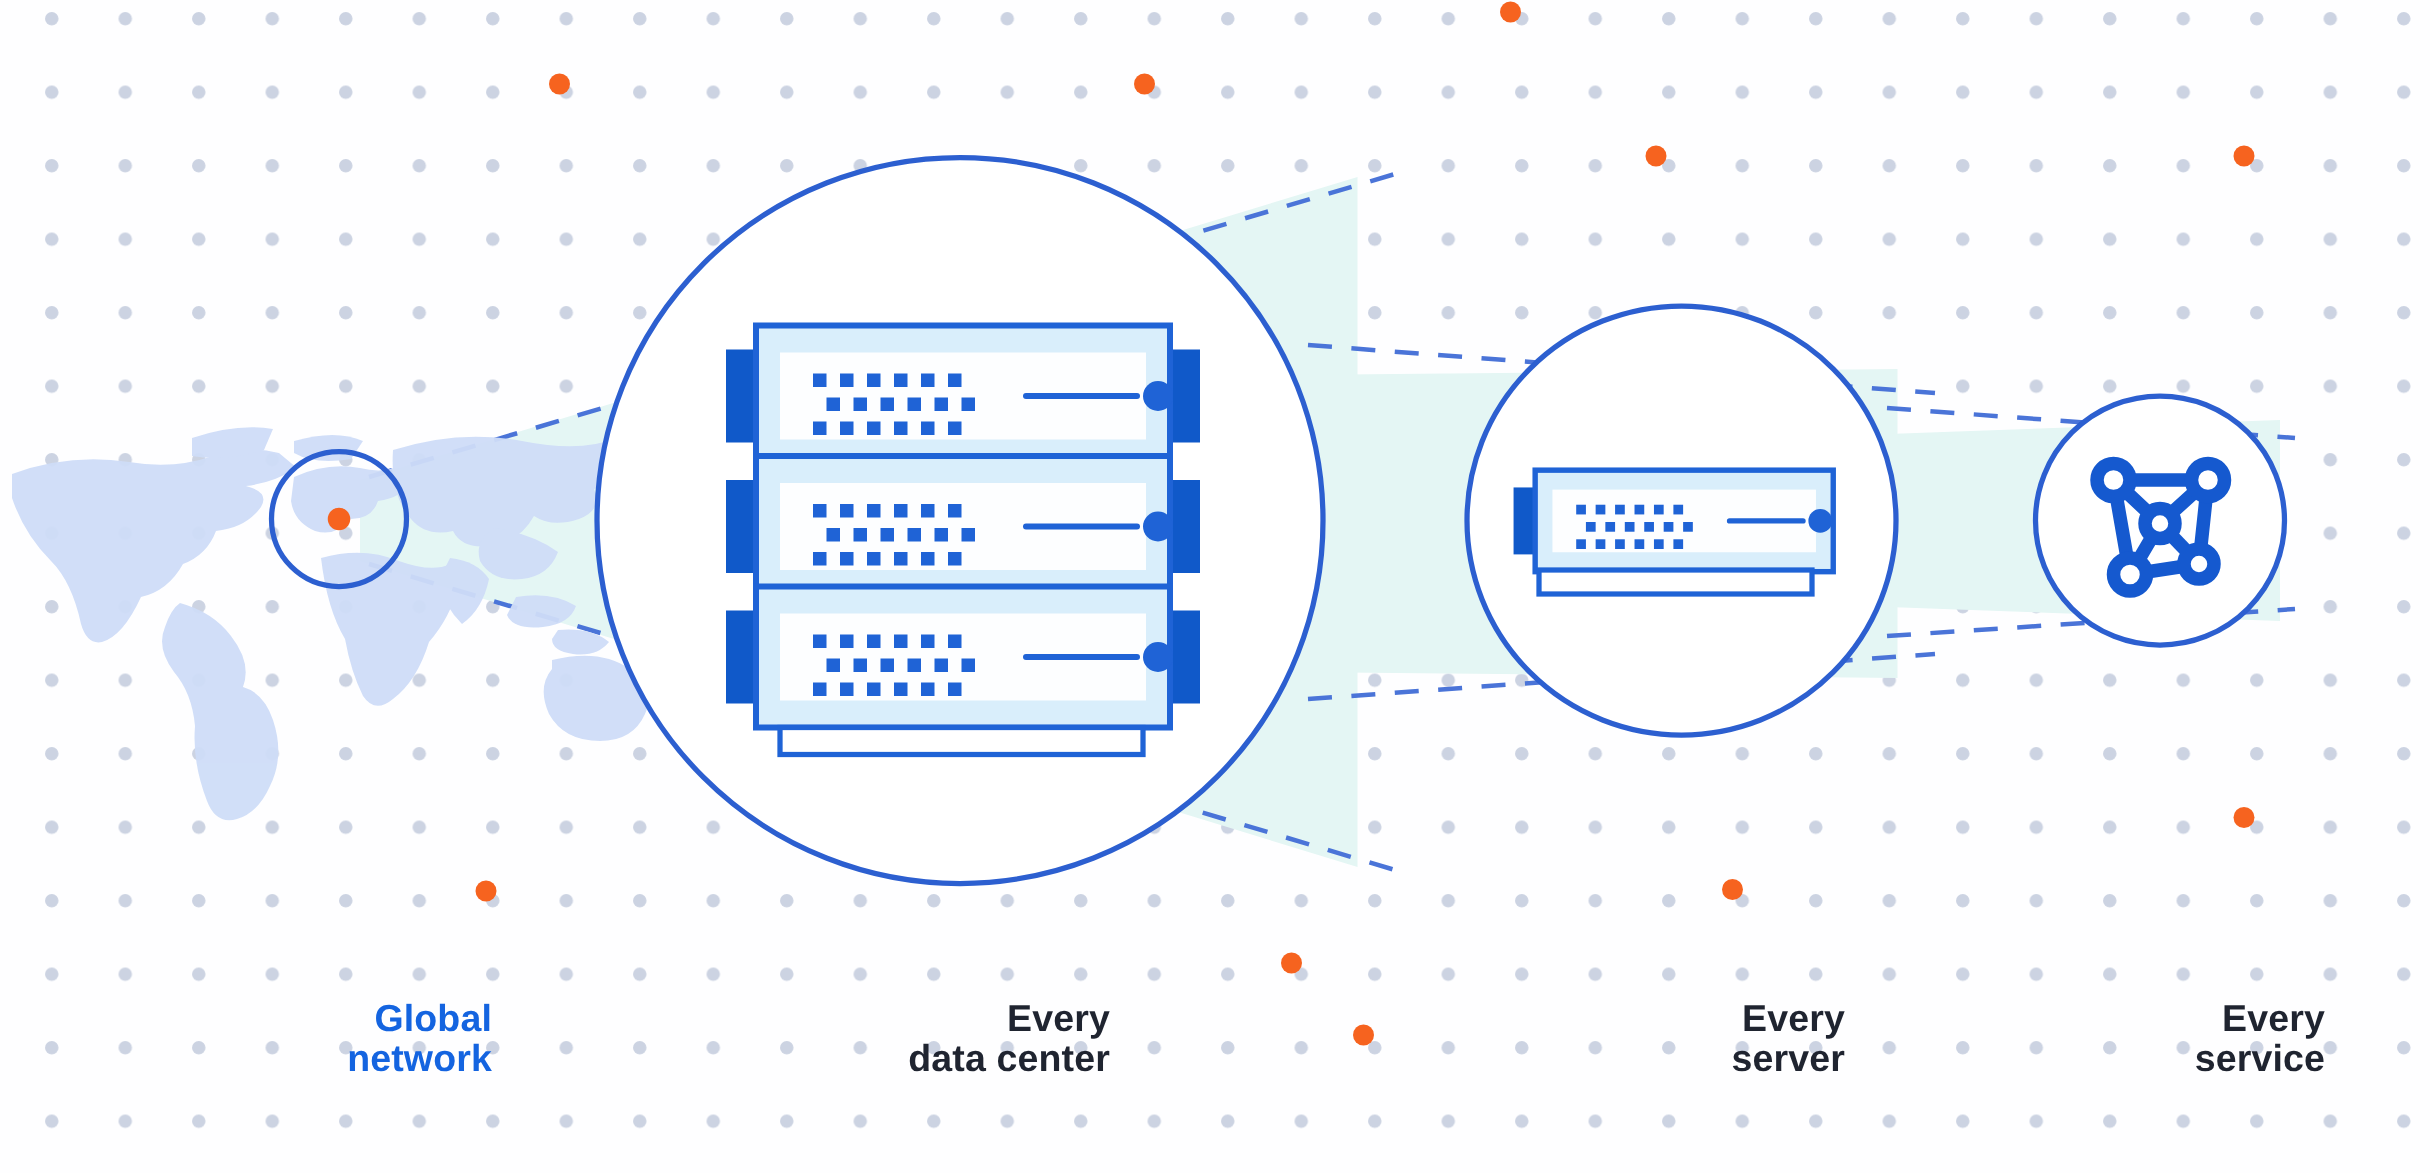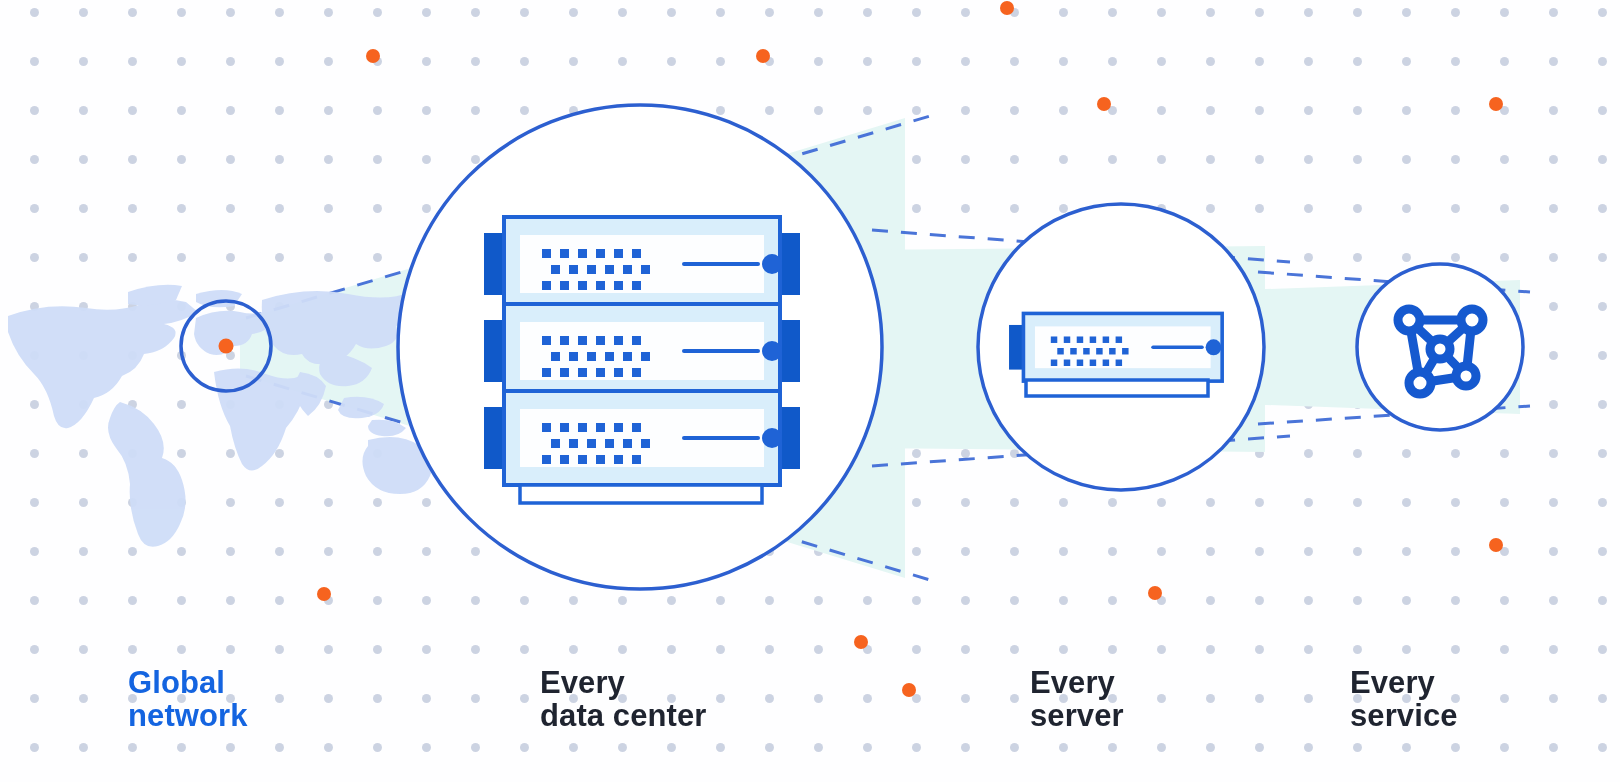--- a/index.html
+++ b/index.html
@@ -11,22 +11,22 @@
   #stage{
     position:relative;
     width:1620px;
     height:782px;
     overflow:hidden;
     background:#fefeff;
   }
   #scene{position:absolute;inset:0;width:1620px;height:782px;}
   .label{
     position:absolute;
-    text-align:left;
-    font-size:31px;
+    text-align:right;
+    font-size:25px;
     line-height:1.08;
     font-weight:700;
     color:#1f2430;
     letter-spacing:.1px;
     white-space:pre-line;
     user-select:none;
   }
   .label.accent{color:#1464e0;}
   #lbl-global{left:128px;top:666px;width:200px;}
   #lbl-dc{left:540px;top:666px;width:200px;}

